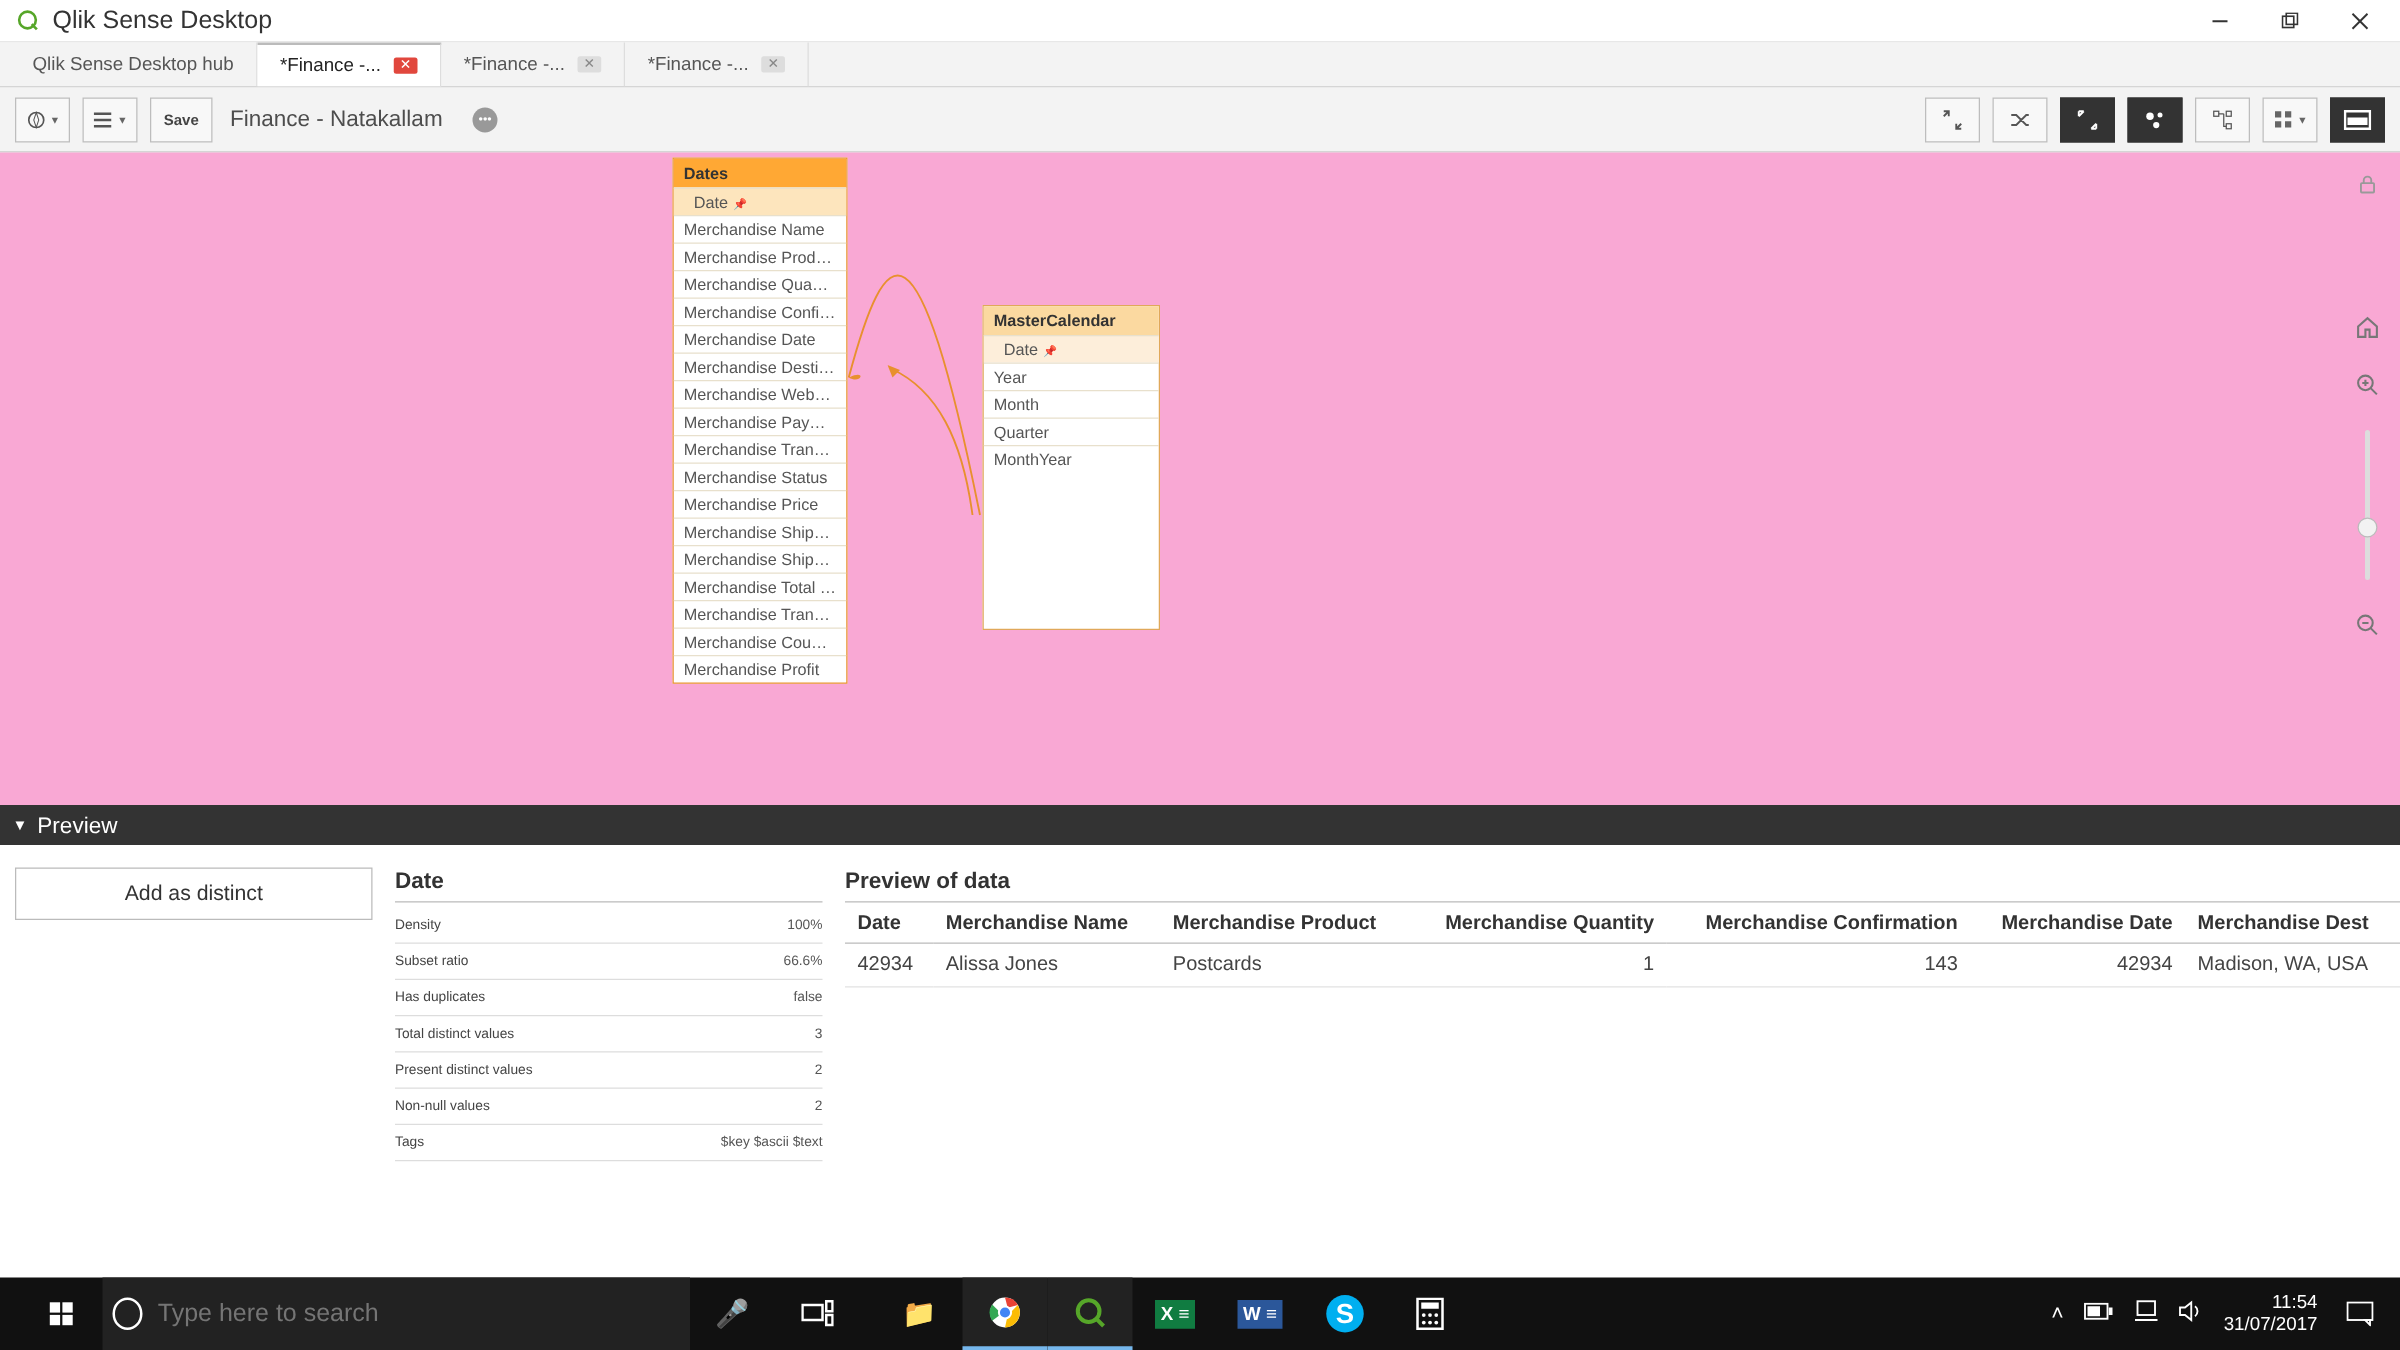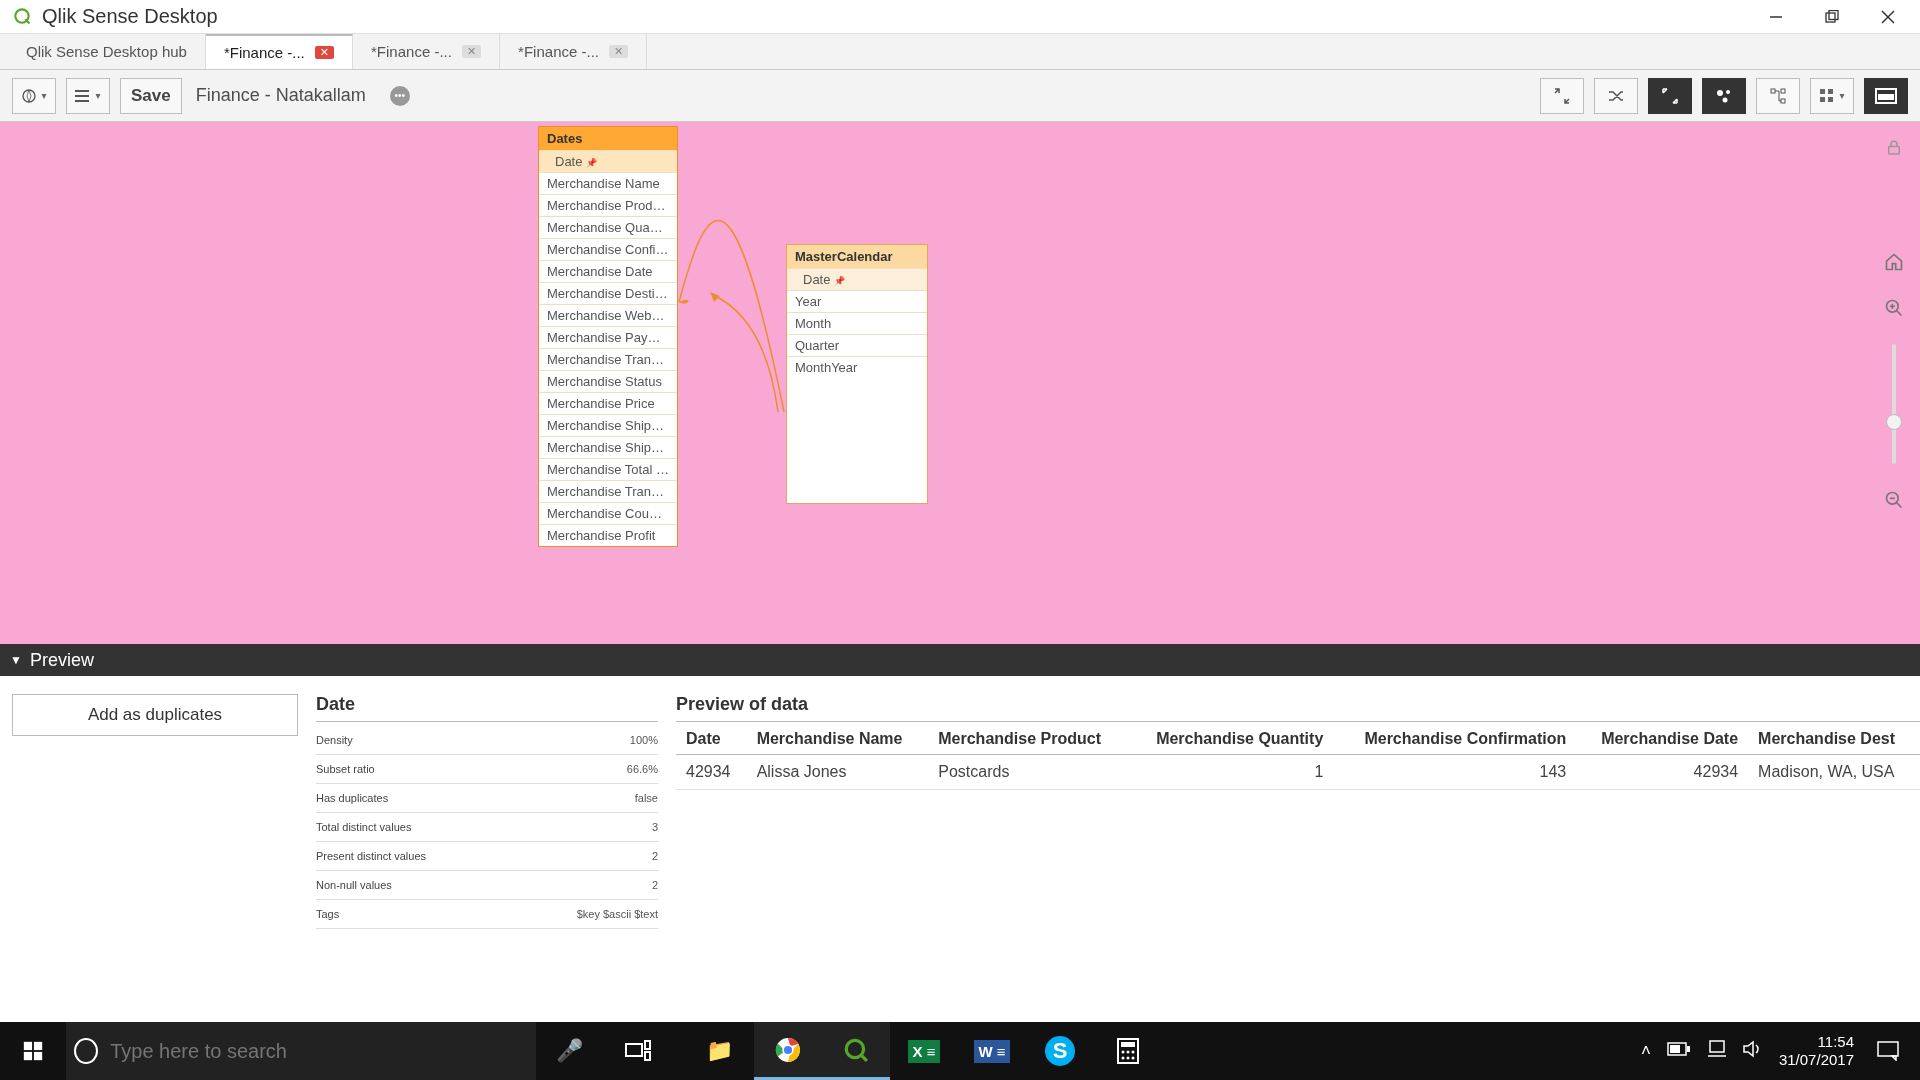--- a/index.html
+++ b/index.html
@@ -10,21 +10,21 @@
 .titlebar .win-controls { display: flex; }
 .titlebar .win-btn { width: 56px; height: 34px; display: flex; align-items: center; justify-content: center; font-size: 14px; color: #333; }
 
 .tabstrip { height: 36px; background: #f3f3f3; border-bottom: 1px solid #ccc; display: flex; align-items: stretch; padding-left: 8px; }
 .tab { display: flex; align-items: center; padding: 0 18px; font-size: 15px; color: #555; border-right: 1px solid #ddd; position: relative; gap: 10px; }
 .tab.active { background: #fff; border-top: 2px solid #bbb; color: #222; }
 .tab .close { font-size: 11px; color: #888; background: #ddd; border-radius: 2px; padding: 1px 5px; line-height: 1; }
 .tab .close.red { background: #e1473d; color: #fff; }
 
 .toolbar { height: 52px; background: #f3f3f3; border-bottom: 1px solid #ccc; display: flex; align-items: center; padding: 0 12px; gap: 10px; }
-.tbtn { height: 36px; border: 1px solid #bdbdbd; background: #f8f8f8; display: flex; align-items: center; justify-content: center; padding: 0 10px; font-size: 17px; color: #444; cursor: pointer; }
+.tbtn { height: 36px; border: 1px solid #bdbdbd; background: #f8f8f8; display: flex; align-items: center; justify-content: center; padding: 0 10px; font-size: 12px; color: #444; cursor: pointer; }
 .tbtn.small { width: 44px; padding: 0; }
 .tbtn.dark { background: #333; color: #fff; border-color: #333; }
 .toolbar .app-label { font-size: 18px; color: #4d4d4d; margin-left: 4px; display:flex; align-items:center; gap:24px;}
 .toolbar .spacer { flex: 1; }
 .caret-down::after { content: "▾"; font-size: 10px; margin-left: 4px; color: #666; }
 
 .canvas { position: relative; height: 522px; background: #f9a8d4; overflow: hidden; }
 
 .table-box { position: absolute; border: 1px solid #e0a85a; background: #fff; font-size: 13px; }
 .table-box.sel { border-color: #e8902e; }
@@ -56,21 +56,21 @@
 .data-preview { flex: 1; padding: 18px 0 0 6px; overflow: hidden; }
 .data-preview h3 { font-size: 18px; font-weight: bold; border-bottom: 1px solid #bbb; padding-bottom: 6px; margin-bottom: 2px; color: #333; }
 .data-table { width: 100%; border-collapse: collapse; font-size: 16px; }
 .data-table th { text-align: left; font-weight: bold; padding: 6px 10px; border-bottom: 1px solid #bbb; color: #333; white-space: nowrap; }
 .data-table td { padding: 8px 10px; border-bottom: 1px solid #e2e2e2; color: #444; white-space: nowrap; }
 .data-table td.num, .data-table th.num { text-align: right; }
 
 .hscroll-fake { height: 12px; display: flex; justify-content: center; align-items: center; }
 .hscroll-fake .track { width: 380px; height: 10px; background: #bcbcbc; border-radius: 5px; }
 
-.taskbar { position: absolute; bottom: 0; left: 0; right: 0; height: 58px; background: #111; display: flex; align-items: center; color: #fff; font-size: 17px; }
+.taskbar { position: absolute; bottom: 0; left: 0; right: 0; height: 58px; background: #111; display: flex; align-items: center; color: #fff; font-size: 17px; padding-left: 16px; }
 .taskbar .start { width: 66px; display:flex; align-items:center; justify-content:center; }
 .taskbar .search { display: flex; align-items: center; gap: 12px; background: #222; height: 58px; padding: 0 18px 0 8px; width: 470px; }
 .taskbar .search .circle { width: 26px; height: 26px; border: 2px solid #fff; border-radius: 50%; }
 .taskbar .search input { background: transparent; border: none; color: #ccc; font-size: 20px; outline: none; width: 100%; }
 .taskbar .tray { margin-left: auto; display: flex; align-items: center; gap: 16px; padding-right: 14px; }
 .taskbar .apps { display: flex; align-items: center; gap: 0; margin-left: 14px; }
 .taskbar .app { width: 68px; height: 58px; display:flex; align-items:center; justify-content:center; font-size:22px; position: relative; }
 .taskbar .app.active { border-bottom: 3px solid #76b7ec; background: #222; }
 .taskbar .clock { text-align: right; font-size: 15px; line-height: 1.2; }
 .notif-box { width:36px; height:26px; display:flex; align-items:center; justify-content:center; }
@@ -269,21 +269,21 @@
   </div>
 </div>
 
 <div class="preview-bar">
   <span class="tri">▼</span>
   <span>Preview</span>
 </div>
 
 <div class="preview-body">
   <div class="preview-left">
-    <button class="bigbtn">Add as duplicates</button>
+    <button class="bigbtn">Add as distinct</button>
   </div>
 
   <div class="stats">
     <h3>Date</h3>
     <div class="stat-row">
         <span>Density</span>
         <span>100%</span>
       </div>
     <div class="stat-row">
         <span>Subset ratio</span>

